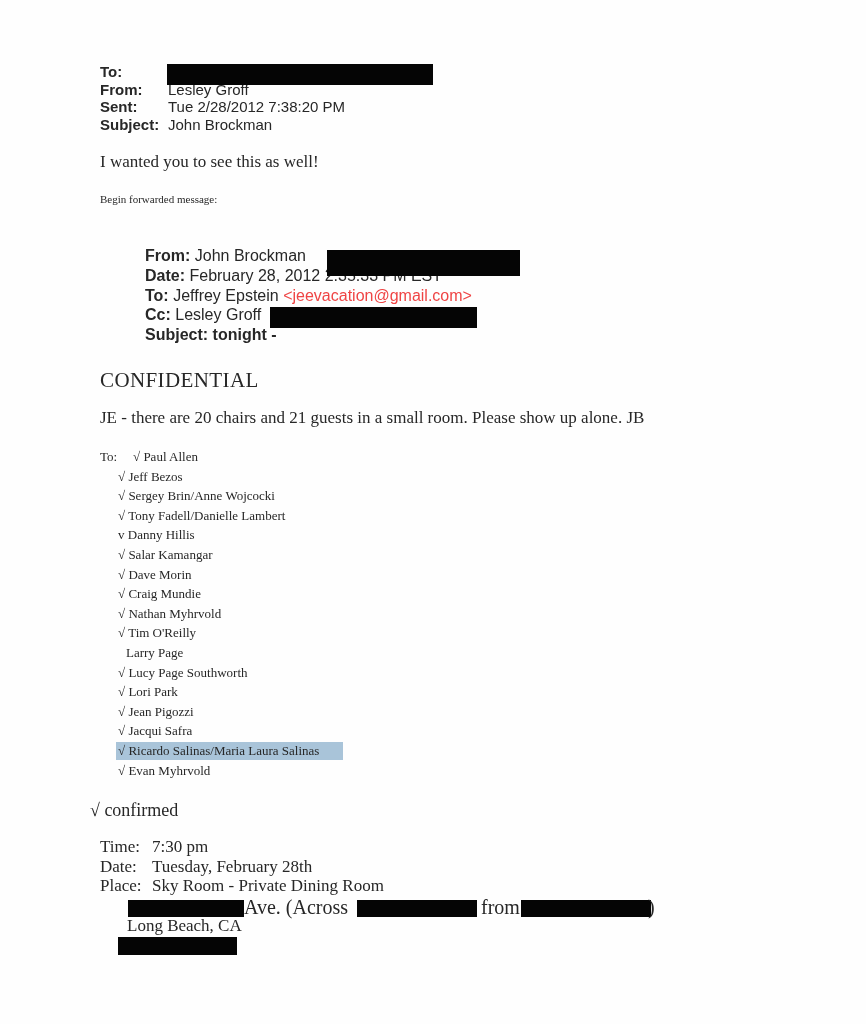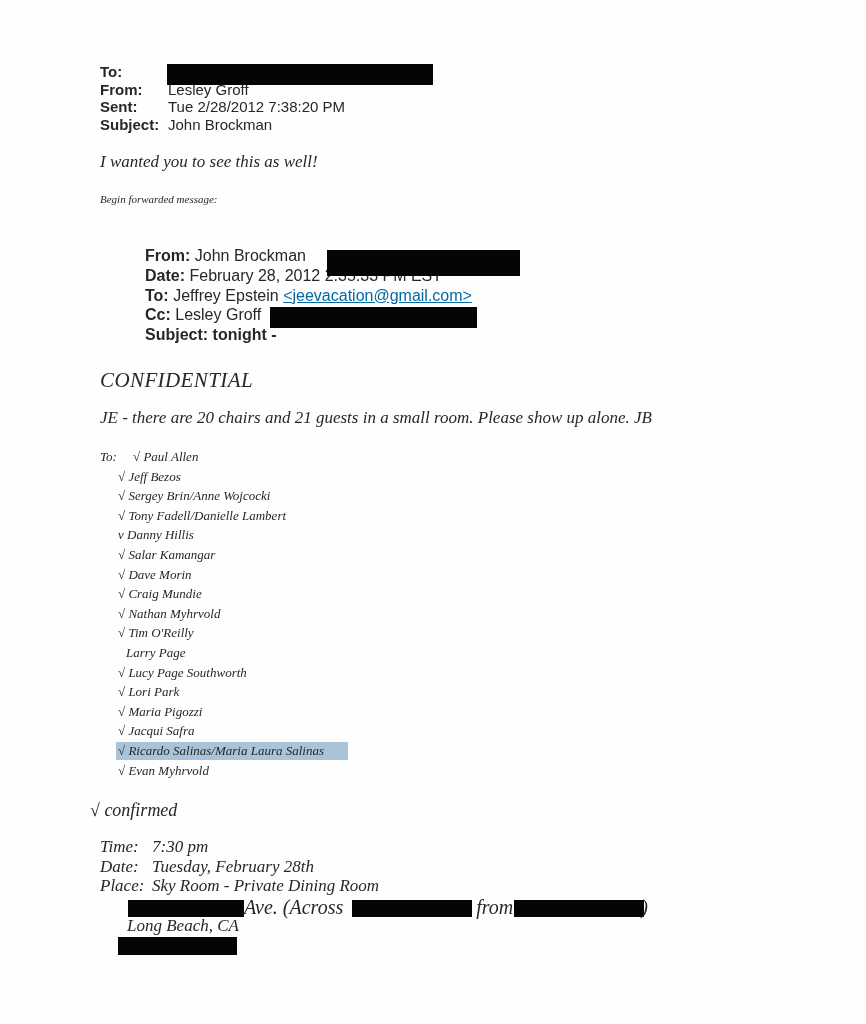--- a/index.html
+++ b/index.html
@@ -3,37 +3,37 @@
 <meta charset="utf-8">
 <style>
   html,body{margin:0;padding:0;}
   body{
     width:866px;height:1024px;position:relative;overflow:hidden;
     background:#fefefe;color:#272727;
     font-family:"Liberation Serif", serif;
   }
   .abs{position:absolute;}
   .sans{font-family:"Liberation Sans", sans-serif;}
-  .serif{font-family:"Liberation Serif", serif;font-style:italic;}
+  .serif{font-family:"Liberation Serif", serif;}
   b,.b{font-weight:bold;}
 
   
   #top-header{left:100px;top:63px;font-size:15px;line-height:17.6px;width:560px;}
   #top-header .row{white-space:nowrap;}
   #top-header .lbl{display:inline-block;width:68px;font-weight:bold;}
   #bar-to{left:67px;top:1px;width:266px;height:21px;background:var(--redaction);}
 
   
   #intro1{left:100px;top:152px;font-size:17px;}
   #intro2{left:100px;top:193px;font-size:11px;}
 
   
   #fwd{left:145px;top:246px;font-size:16px;line-height:19.8px;width:560px;}
   #fwd .line{white-space:nowrap;}
-  #fwd .link{text-decoration:underline;color:#0369a1;}
+  #fwd .link{color:#ef4444;}
   #bar-fwd-from{left:182px;top:4px;width:193px;height:26px;background:var(--redaction);}
   #bar-fwd-cc{left:125px;top:61px;width:207px;height:21px;background:var(--redaction);}
 
   
   #confidential{left:100px;top:368px;font-size:21px;letter-spacing:.4px;}
   #je-line{left:100px;top:408px;font-size:17px;white-space:nowrap;}
 
   
   #guest-list{left:100px;top:447px;font-size:13px;line-height:19.6px;}
   .guest-row{white-space:nowrap;}
@@ -117,21 +117,21 @@
     <div class="guest-row ind"><span class="guest-text">√ Tony Fadell/Danielle Lambert</span></div>
     <div class="guest-row ind"><span class="guest-text">v Danny Hillis</span></div>
     <div class="guest-row ind"><span class="guest-text">√ Salar Kamangar</span></div>
     <div class="guest-row ind"><span class="guest-text">√ Dave Morin</span></div>
     <div class="guest-row ind"><span class="guest-text">√ Craig Mundie</span></div>
     <div class="guest-row ind"><span class="guest-text">√ Nathan Myhrvold</span></div>
     <div class="guest-row ind"><span class="guest-text">√ Tim O'Reilly</span></div>
     <div class="guest-row ind-nocheck"><span class="guest-text">Larry Page</span></div>
     <div class="guest-row ind"><span class="guest-text">√ Lucy Page Southworth</span></div>
     <div class="guest-row ind"><span class="guest-text">√ Lori Park</span></div>
-    <div class="guest-row ind"><span class="guest-text">√ Maria Pigozzi</span></div>
+    <div class="guest-row ind"><span class="guest-text">√ Jean Pigozzi</span></div>
     <div class="guest-row ind"><span class="guest-text">√ Jacqui Safra</span></div>
     <div class="guest-row ind"><span class="guest-text hl">√ Ricardo Salinas/Maria Laura Salinas</span></div>
     <div class="guest-row ind"><span class="guest-text">√ Evan Myhrvold</span></div>
   </div>
 
 <div id="confirmed" class="abs serif">√ confirmed</div>
 
 <div id="details" class="abs serif">
   <div>
     <span class="lbl">Time:</span><span>7:30 pm</span>

